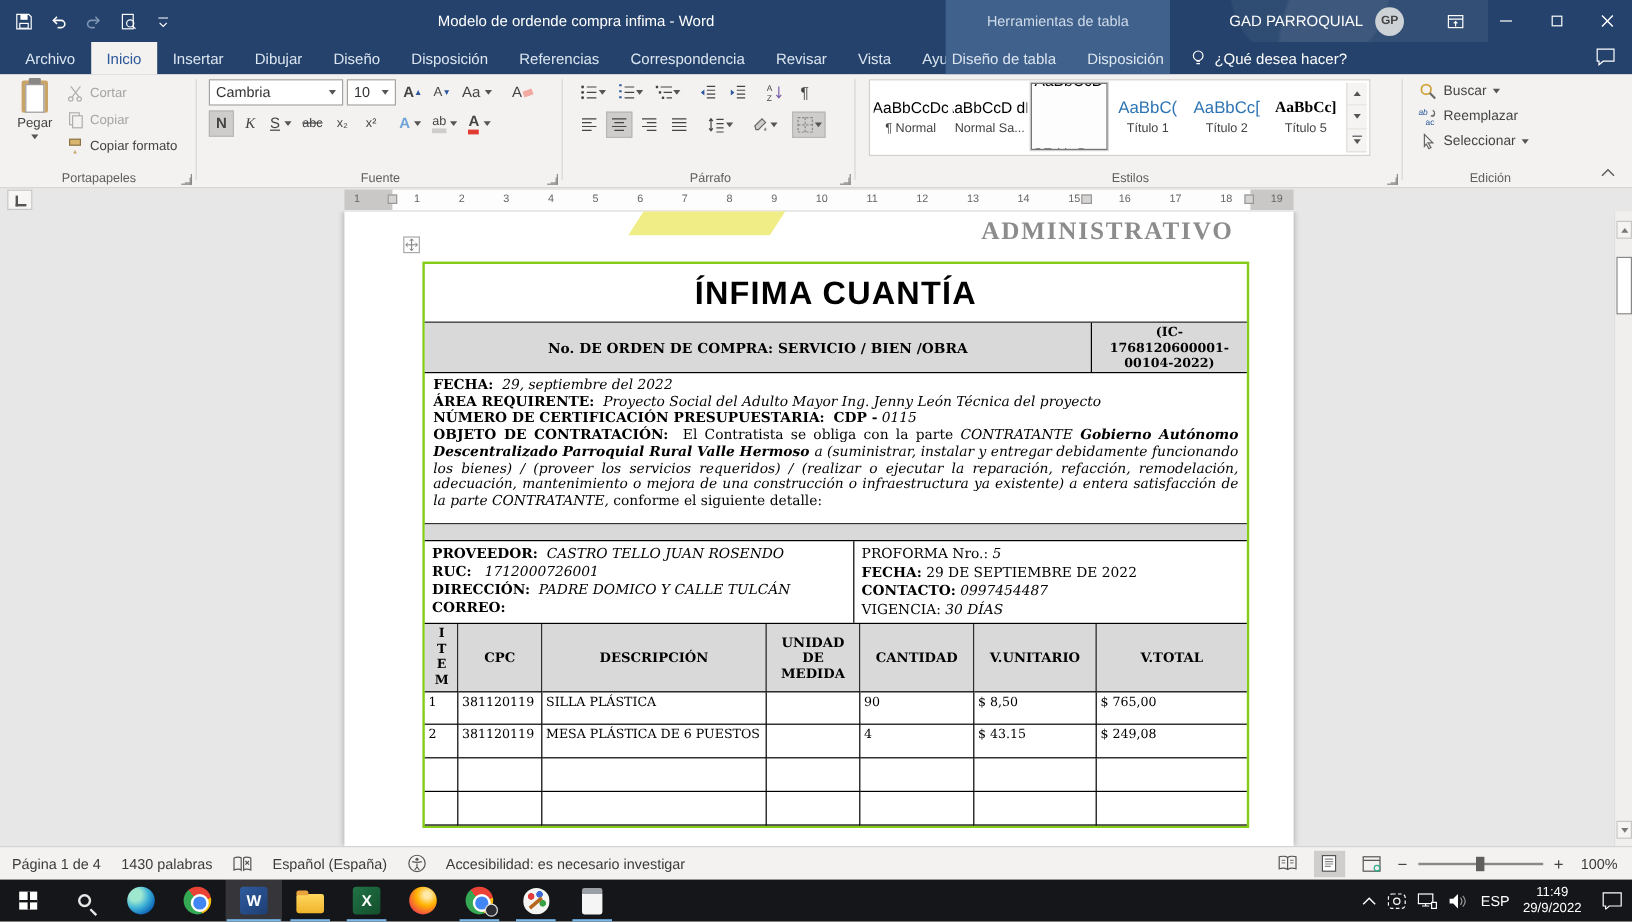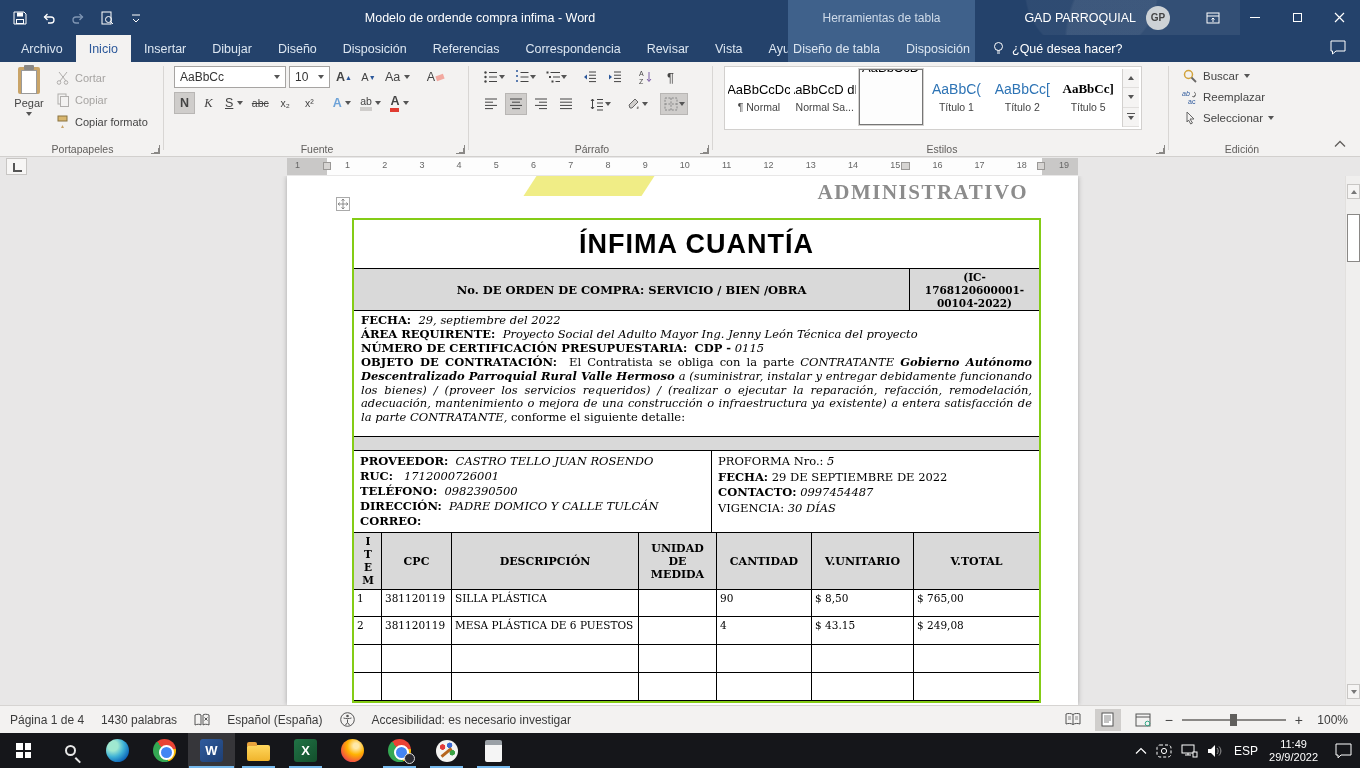--- a/index.html
+++ b/index.html
@@ -307,21 +307,21 @@
       </div>
       <div class="grp-foot">Portapapeles</div>
       <span class="dlg"></span>
     </div>
     <span class="vsep" style="left:163px"></span>
 
     <div class="grp g-font">
       <div class="grp-body">
         <div class="frow">
           <div class="combo" style="width:112px">
-            <span>AaBbCc</span>
+            <span>Cambria</span>
               <span class="car"></span>
           </div>
           <div class="combo" style="width:41px">
             <span>10</span>
               <span class="car"></span>
           </div>
           <span class="tg" style="font-weight:bold">
               <span>A</span>
               <sup style="font-size:7px;color:#2b579a">▲</sup>
             </span>
@@ -593,21 +593,20 @@
             <span>El Contratista se obliga con la parte </span><span class="it">CONTRATANTE </span><b class="it">Gobierno Autónomo Descentralizado Parroquial Rural Valle Hermoso </b><span class="it">a (suministrar, instalar y entregar debidamente funcionando los bienes) / (proveer los servicios requeridos) / (realizar o ejecutar la reparación, refacción, remodelación, adecuación, mantenimiento o mejora de una construcción o infraestructura ya existente) a entera satisfacción de la parte </span><span class="it">CONTRATANTE,</span><span> conforme el siguiente detalle:</span>
           </div>
         </div>
 
         <div class="t-sep"></div>
 
         <div class="t-prov">
           <div class="pc1">
             <div><span class="lbl">PROVEEDOR:</span>&nbsp; <span class="itl">CASTRO TELLO  JUAN ROSENDO</span></div>
             <div><span class="lbl">RUC:</span>&nbsp;&nbsp; <span class="itl">1712000726001</span></div>
-            <div><span class="lbl">TELÉFONO:</span>&nbsp; <span class="itl">0982390500</span></div>
             <div><span class="lbl">DIRECCIÓN:</span>&nbsp; <span class="itl">PADRE DOMICO  Y CALLE TULCÁN</span></div>
             <div><span class="lbl">CORREO:</span></div>
           </div>
           <div class="pc2">
             <div><span>PROFORMA  Nro.:</span> <span class="itl">5</span></div>
             <div><span class="lbl">FECHA:</span> <span>29 DE SEPTIEMBRE DE 2022</span></div>
             <div><span class="lbl">CONTACTO:</span> <span class="itl">0997454487</span></div>
             <div><span>VIGENCIA:</span> <span class="itl">30 DÍAS</span></div>
           </div>
         </div>

